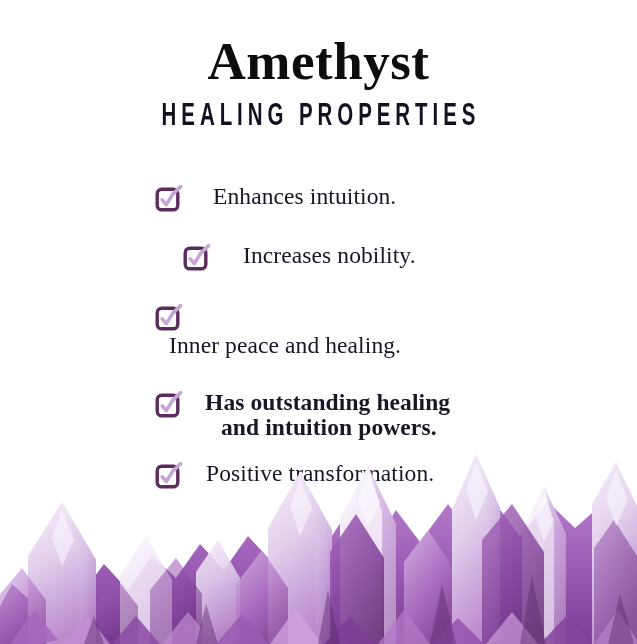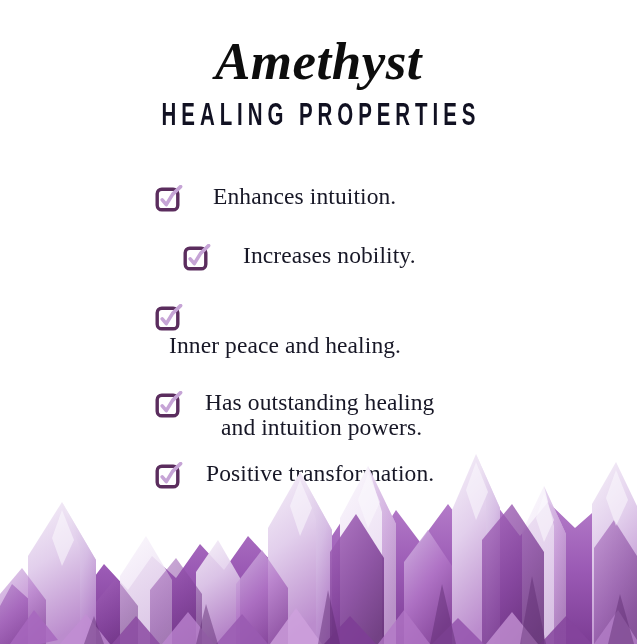--- a/index.html
+++ b/index.html
@@ -20,21 +20,20 @@
   
   .header{
     position:absolute;left:0;top:0;width:637px;
     text-align:center;
   }
   .title{
     margin:0;
     padding-top:34px;
     font-family:"Liberation Serif", serif;
     font-weight:700;
-    font-style:italic;
     font-size:53px;
     line-height:1.05;
     letter-spacing:0.5px;
     color:#0d0d0d;
   }
   .subtitle{
     margin:0;
     padding-top:9px;
     font-family:"Liberation Sans", sans-serif;
     font-weight:700;
@@ -83,21 +82,21 @@
   .item-text .ln.indent{padding-left:16px;}
 
   
   .check-item.i0{margin-bottom:29px;}
   .check-item.i0 .item-text{padding-left:14px;}
   .check-item.i1{margin-bottom:30px;padding-left:28px;}
   .check-item.i1 .item-text{padding-left:16px;}
   .check-item.i2{margin-bottom:31px;flex-direction:column;}
   .check-item.i2 .item-text{padding-left:14px;}
   .check-item.i3{margin-bottom:20px;}
-  .check-item.i3 .item-text{padding-left:6px;}
+  .check-item.i3 .item-text{padding-left:6px;font-weight:bold;}
   .check-item.i4 .item-text{padding-left:7px;}
 
   
   .crystal-band{
     position:absolute;
     left:0;bottom:0;
     width:637px;height:200px;
     overflow:hidden;
   }
   .crystal-band svg{display:block;width:637px;height:200px;}

